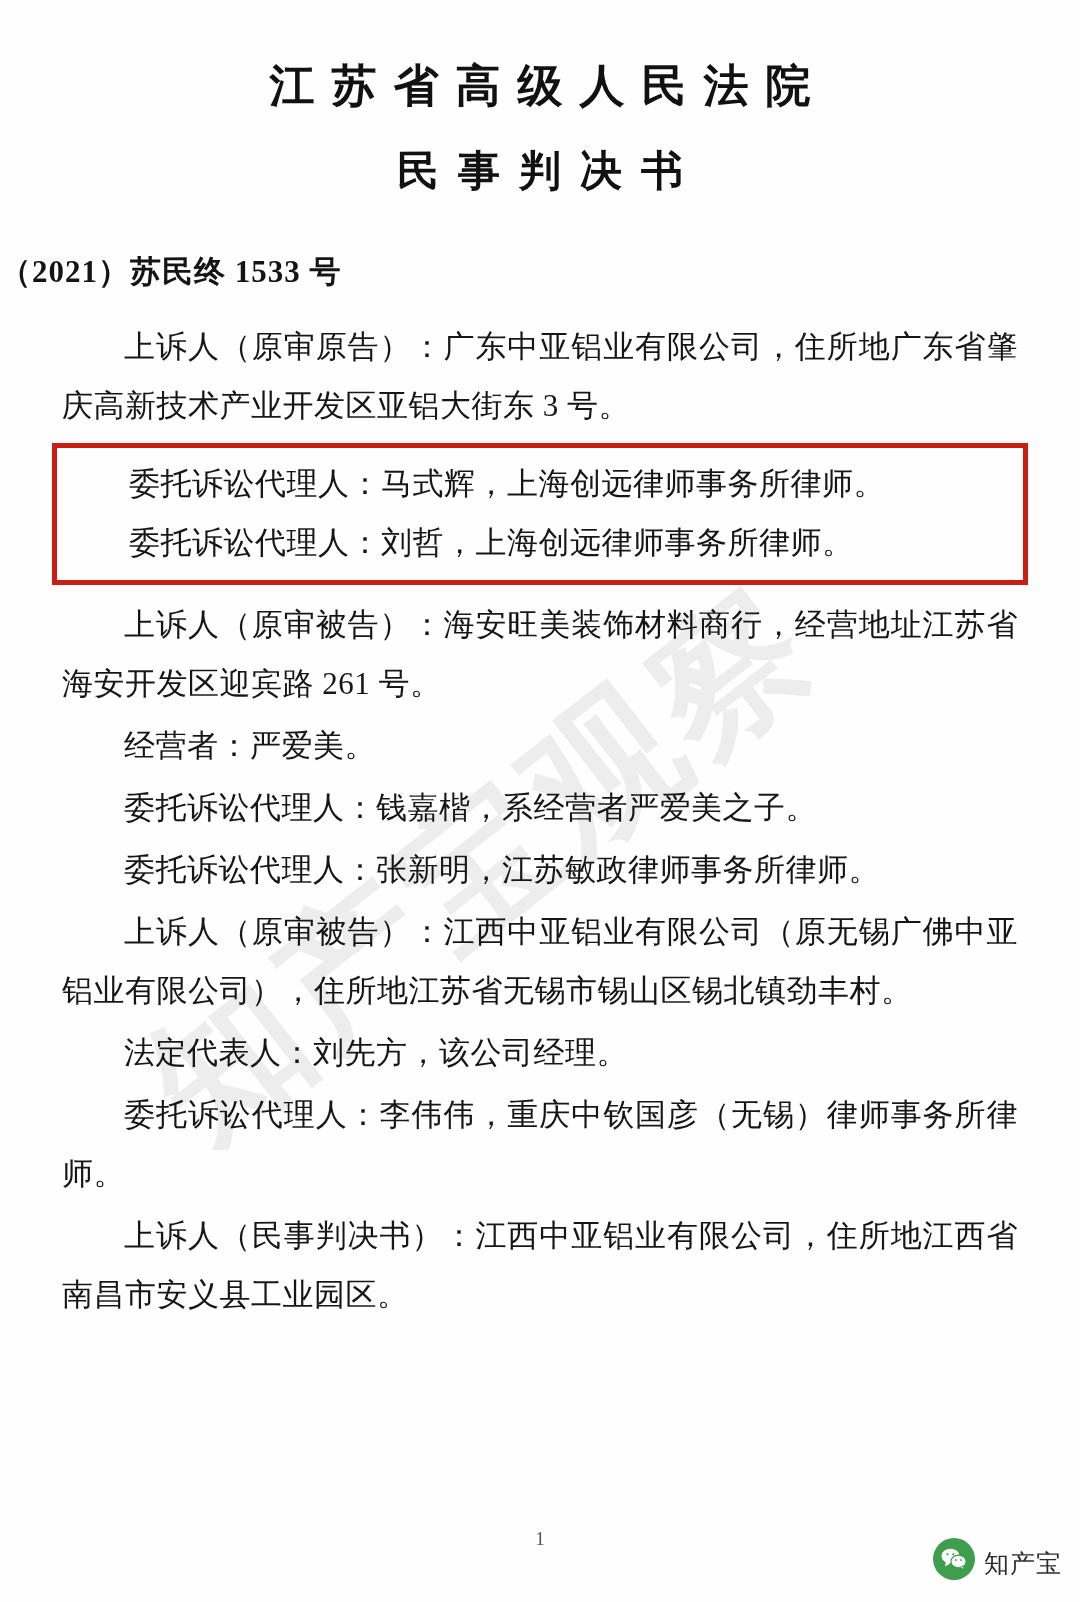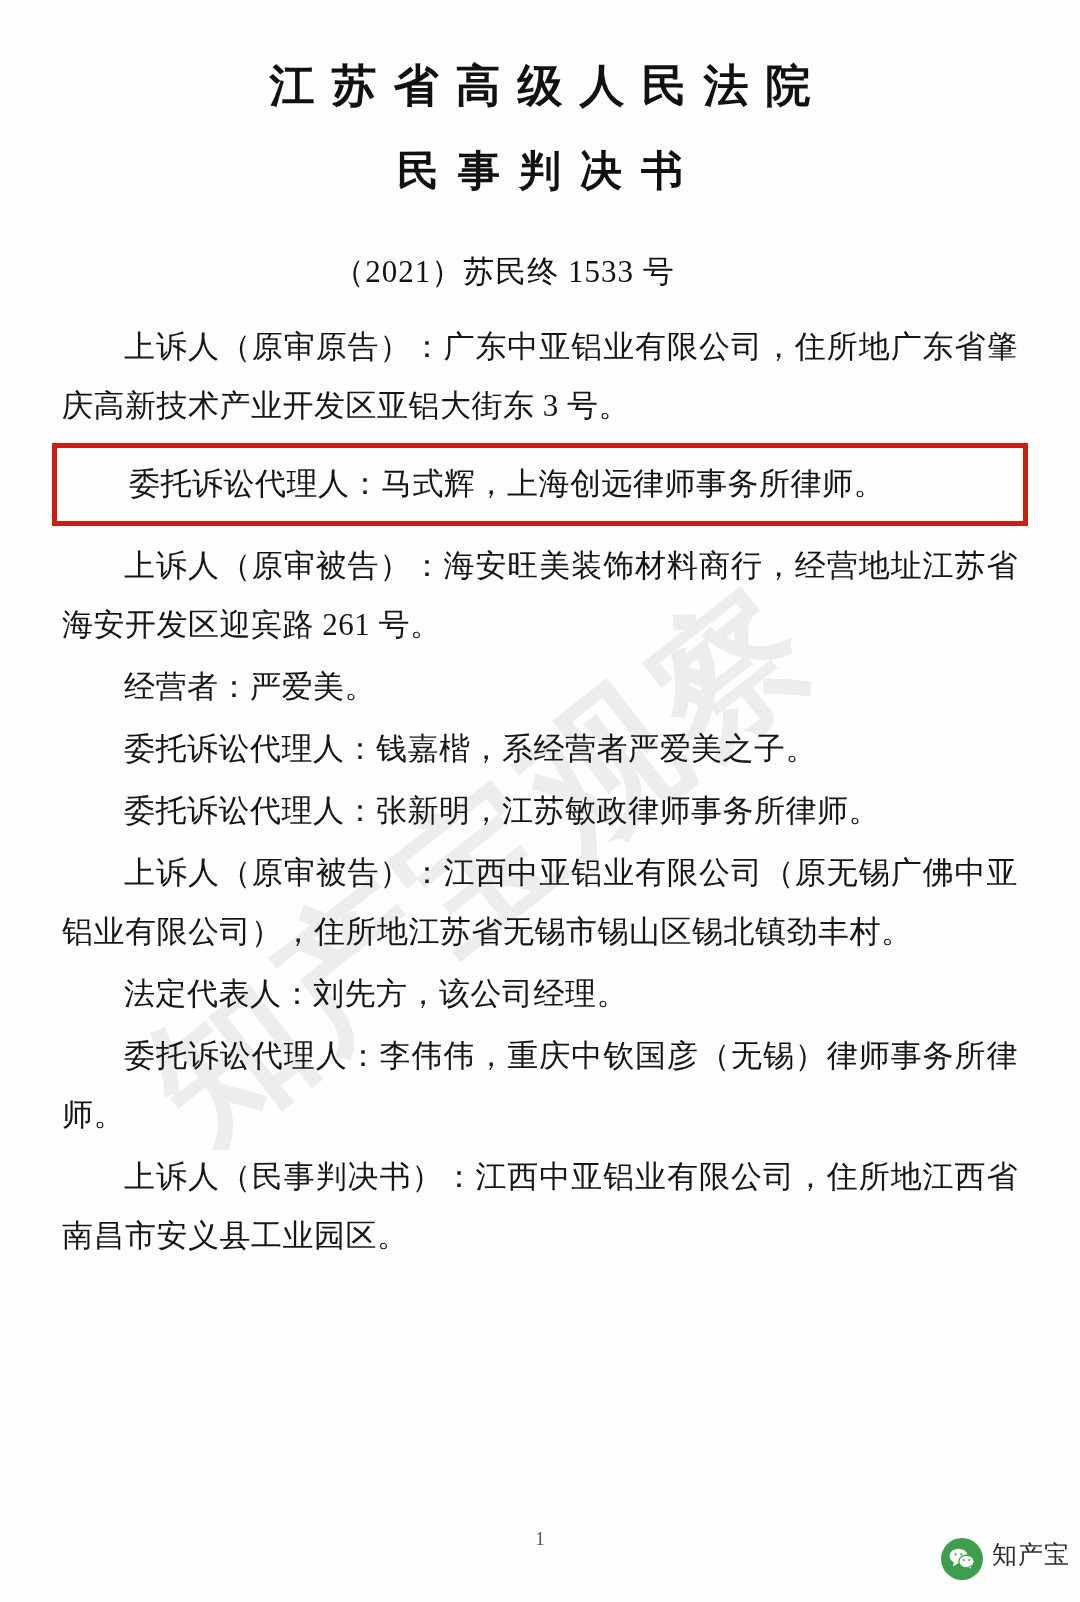--- a/index.html
+++ b/index.html
@@ -74,26 +74,27 @@
     text-indent: 19px;
     color: #111;
     margin-top: 26px;
     line-height: 1.35;
   }
 
   
   .case-no {
     position: relative;
     z-index: 3;
-    text-align: center;
+    text-align: left;
     padding-right: 72px;
     margin-top: 52px;
     font-size: 31px;
     letter-spacing: 1px;
     color: #141414;
+    font-weight: bold;
   }
 
   
   .body-block {
     position: relative;
     z-index: 3;
     margin-top: 24px;
     padding: 0 62px 0 62px;
   }
   .para {
@@ -125,24 +126,24 @@
     left: 0;
     width: 100%;
     text-align: center;
     font-size: 19px;
     color: #555;
     z-index: 3;
   }
 
   .brand {
     position: absolute;
-    right: 10px;
+    right: 18px;
     bottom: 22px;
     display: flex;
-    align-items: flex-start;
+    align-items: flex-end;
     gap: 9px;
     z-index: 4;
   }
   .brand-logo {
     width: 42px;
     height: 42px;
     border-radius: 50%;
     background: #3f9e4d;
     display: flex;
     align-items: center;
@@ -171,20 +172,21 @@
   </div>
 
   <div class="case-no">（2021）苏民终 1533 号</div>
 
   <div class="body-block">
 
     <p class="para">上诉人（原审原告）：广东中亚铝业有限公司，住所地广东省肇庆高新技术产业开发区亚铝大街东 3 号。</p>
 
     <div class="highlight-box">
       <p class="para">委托诉讼代理人：马式辉，上海创远律师事务所律师。</p>
+      <p class="para">委托诉讼代理人：刘哲，上海创远律师事务所律师。</p>
     </div>
 
     <p class="para">上诉人（原审被告）：海安旺美装饰材料商行，经营地址江苏省海安开发区迎宾路 261 号。</p>
     <p class="para">经营者：严爱美。</p>
     <p class="para">委托诉讼代理人：钱嘉楷，系经营者严爱美之子。</p>
     <p class="para">委托诉讼代理人：张新明，江苏敏政律师事务所律师。</p>
     <p class="para">上诉人（原审被告）：江西中亚铝业有限公司（原无锡广佛中亚铝业有限公司），住所地江苏省无锡市锡山区锡北镇劲丰村。</p>
     <p class="para">法定代表人：刘先方，该公司经理。</p>
     <p class="para">委托诉讼代理人：李伟伟，重庆中钦国彦（无锡）律师事务所律师。</p>
     <p class="para">上诉人（民事判决书）：江西中亚铝业有限公司，住所地江西省南昌市安义县工业园区。</p>

